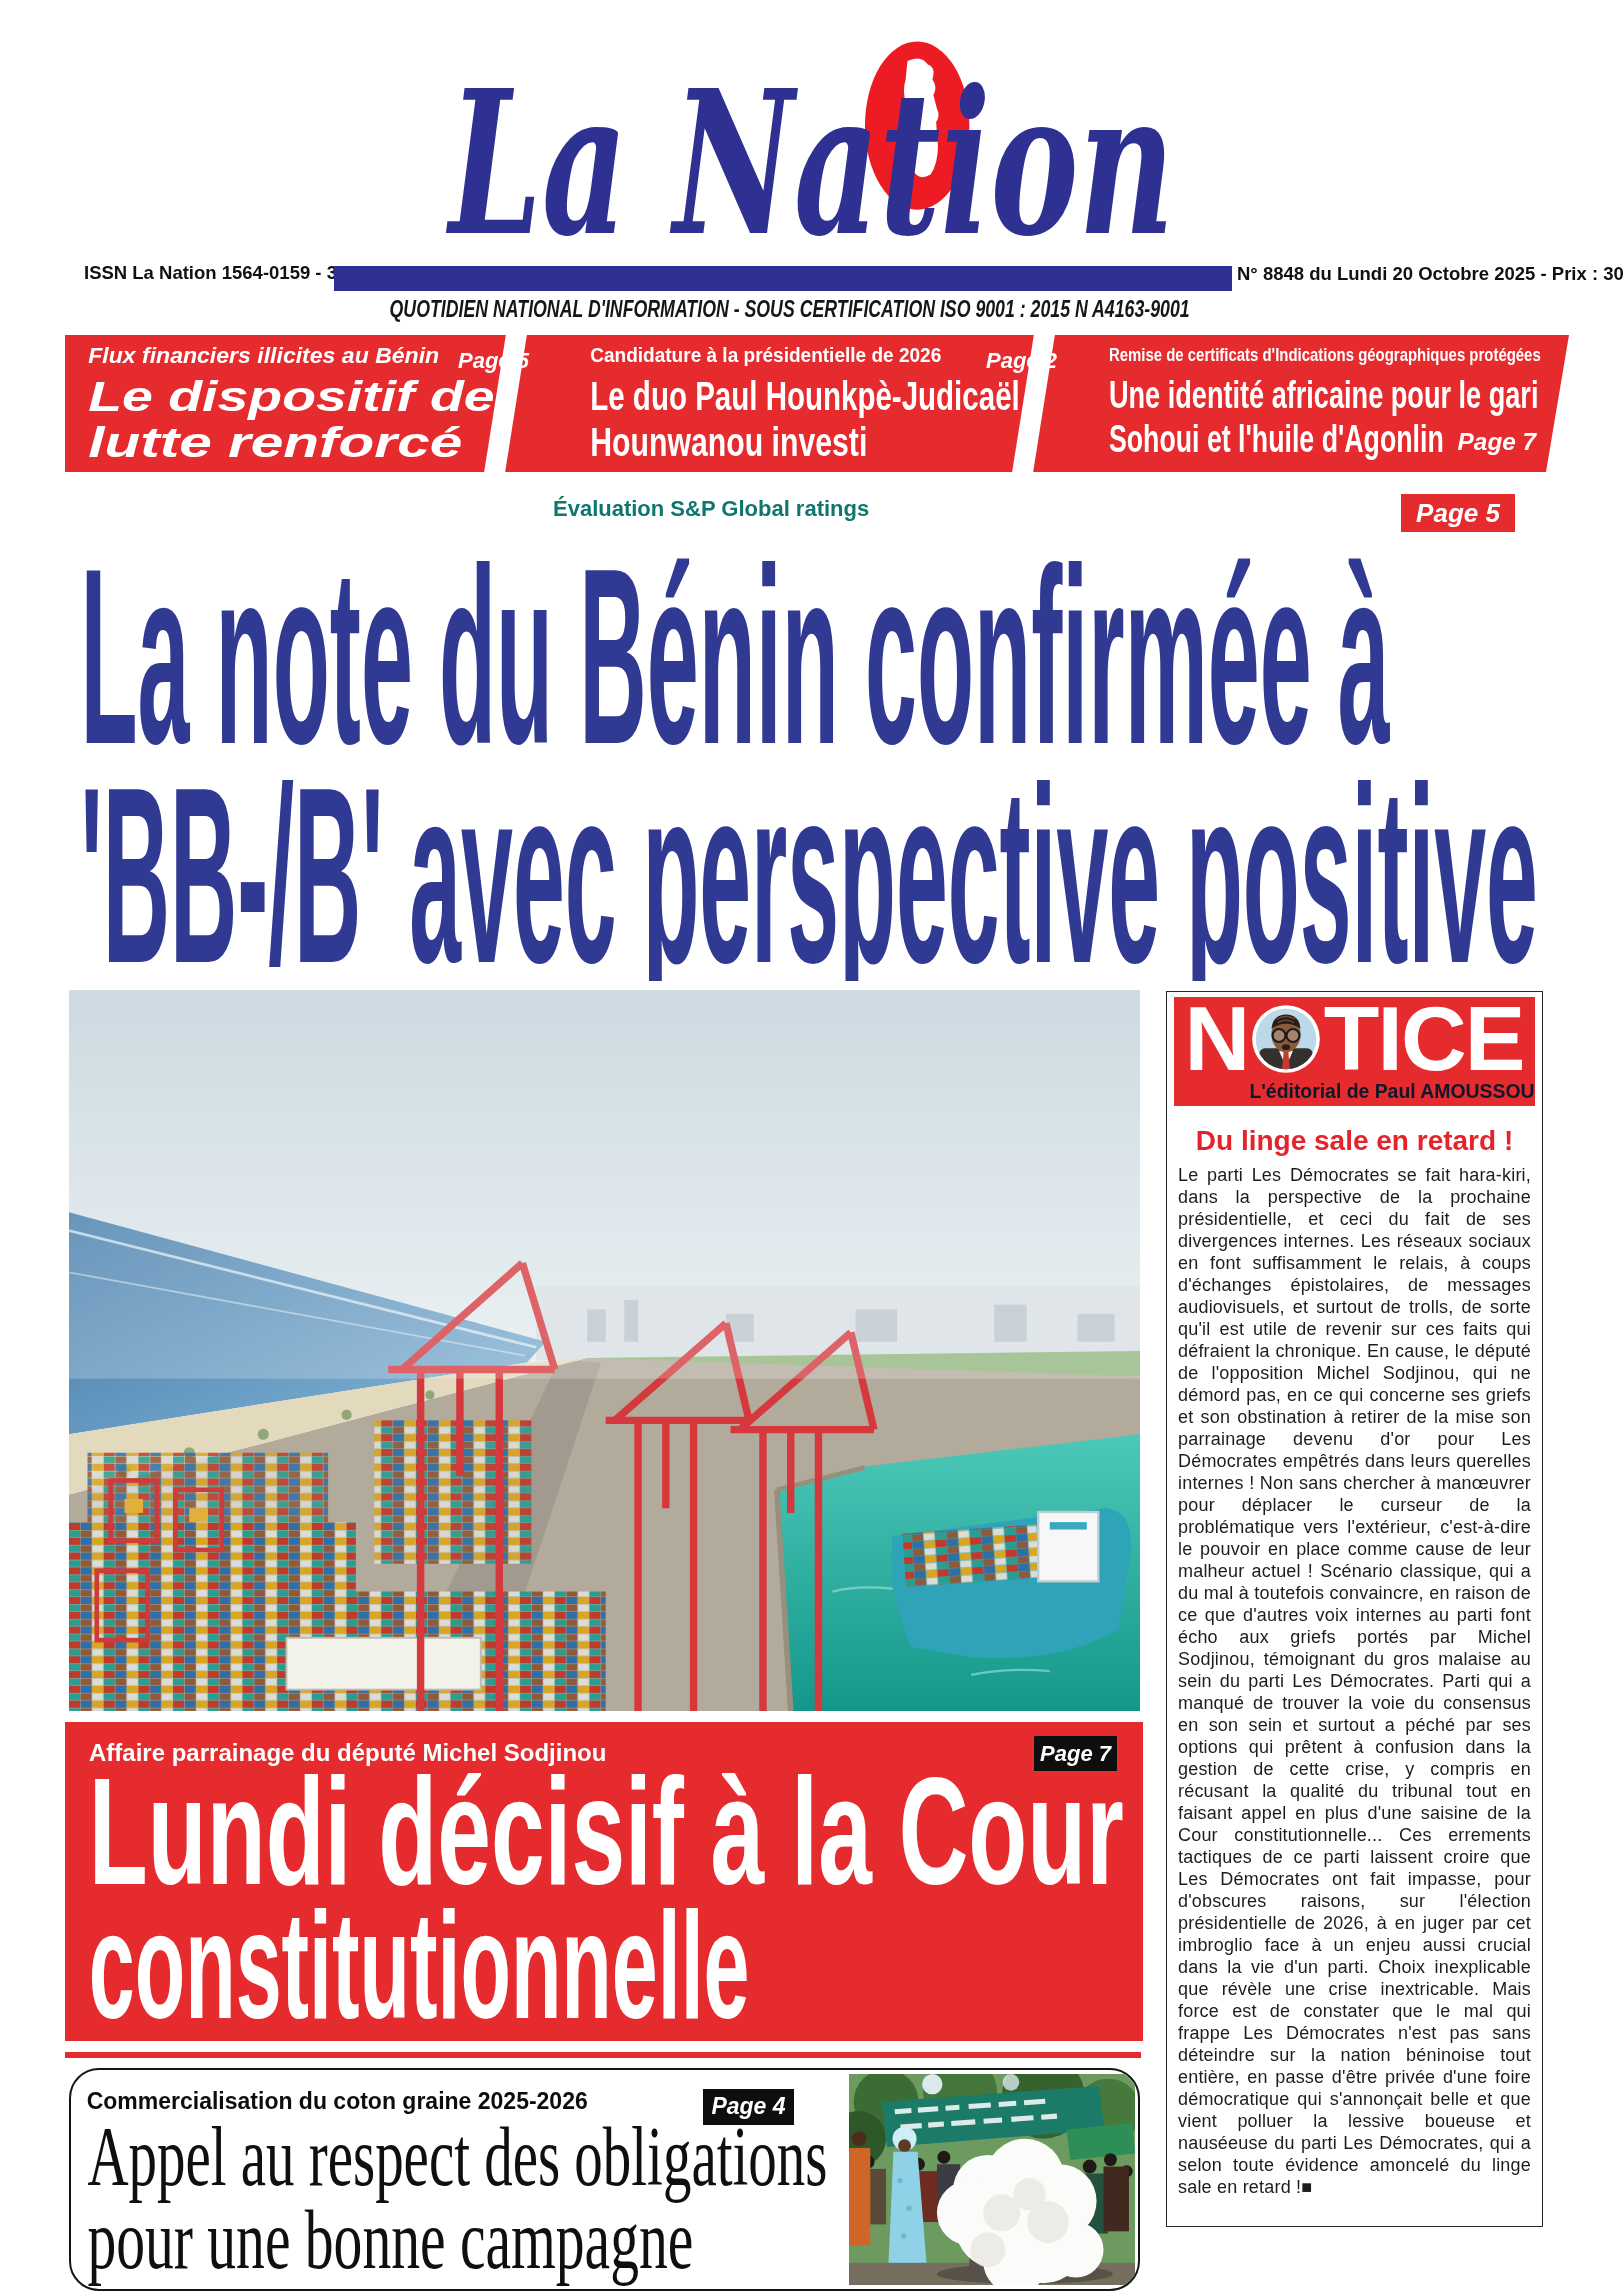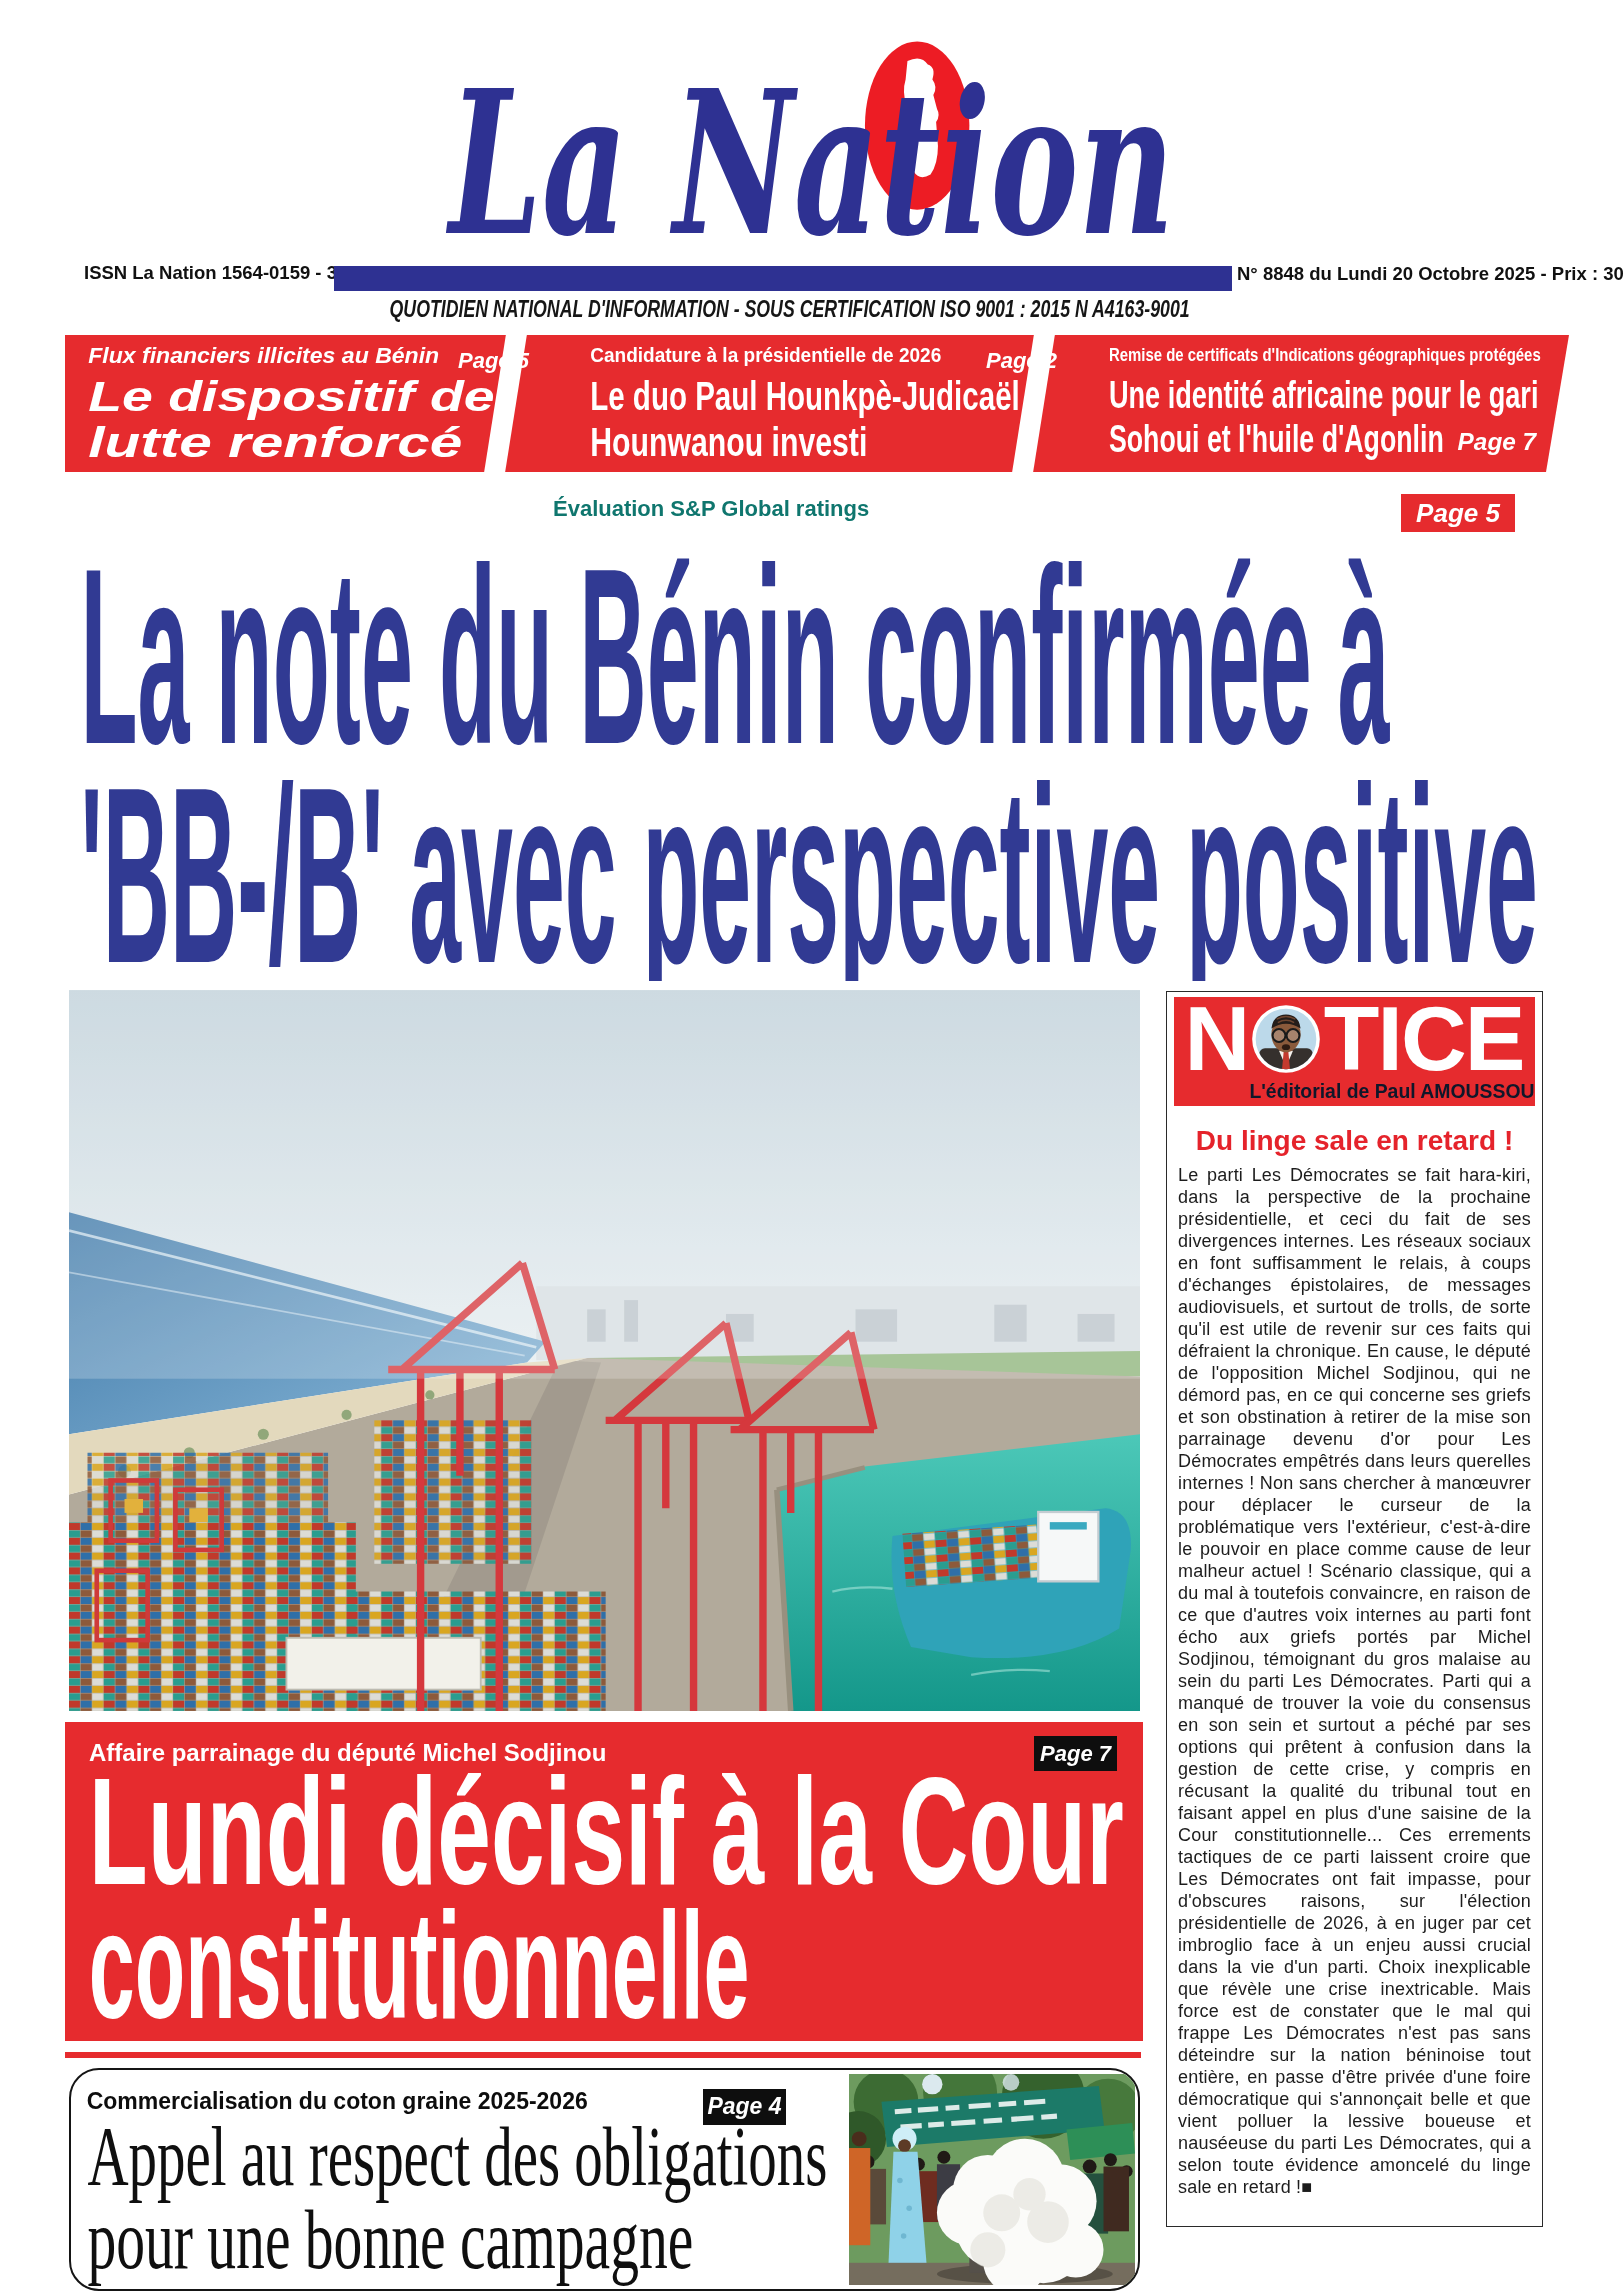--- a/index.html
+++ b/index.html
@@ -241,21 +241,21 @@
   <svg class="abs" style="left:0;top:51px;" width="1078" height="268" viewBox="0 0 2330 580">
     <text x="50" y="240" font-size="330" font-weight="bold" fill="#ffffff" textLength="2240" lengthAdjust="spacingAndGlyphs">Lundi décisif à la Cour</text>
     <text x="50" y="530" font-size="330" font-weight="bold" fill="#ffffff" textLength="1430" lengthAdjust="spacingAndGlyphs">constitutionnelle</text>
   </svg>
 </div>
 
 <div class="abs redrule" style="left:65px;top:2052px;width:1076px;height:5.6px;"></div>
 
 <div class="abs bottom-box" style="left:69px;top:2068px;width:1071px;height:223px;border-radius:30px;">
   <div class="abs coton-kicker nowrap" style="left:15.7px;top:17.6px;">Commercialisation du coton graine 2025-2026</div>
-  <div class="abs page-badge badge-black" style="left:632px;top:18.5px;width:83px;height:36px;font-size:23px;">
+  <div class="abs page-badge badge-black" style="left:632px;top:18.5px;width:91px;height:36px;font-size:23px;">
     <span>Page 4</span>
   </div>
   <svg class="abs" style="left:9.3px;top:49px;" width="777" height="167" viewBox="0 0 1680 360">
     <text class="serif" x="16" y="142" font-size="182" fill="#0f0f0f" textLength="1600" lengthAdjust="spacingAndGlyphs">Appel au respect des obligations</text>
     <text class="serif" x="16" y="322" font-size="182" fill="#0f0f0f" textLength="1310" lengthAdjust="spacingAndGlyphs">pour une bonne campagne</text>
   </svg>
   <svg class="abs" style="left:778px;top:3.7px;" width="286" height="211" viewBox="0 0 618 456">
     <rect x="0" y="0" width="618" height="456" fill="#6d9b5f"></rect>
     <circle cx="80" cy="60" r="70" fill="#3c6b33"></circle>
       <circle cx="240" cy="40" r="80" fill="#44763a"></circle>

